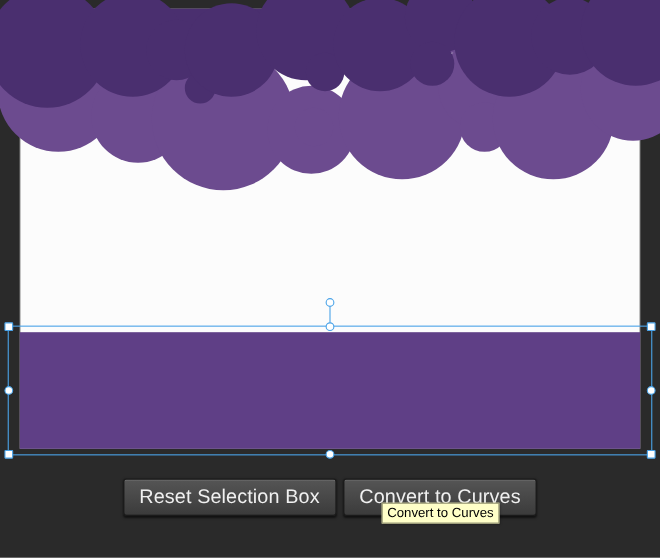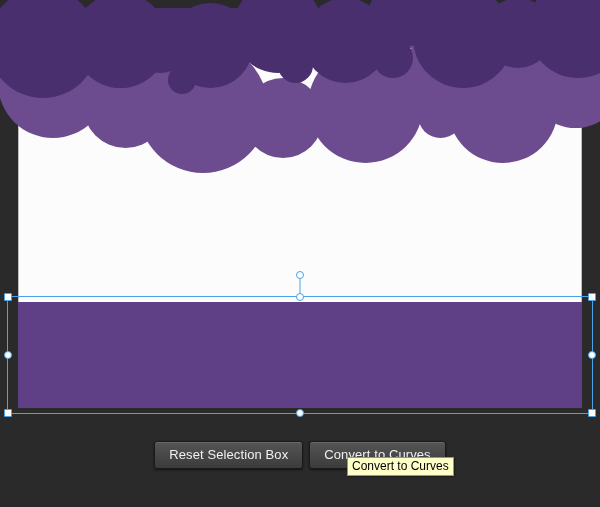--- a/index.html
+++ b/index.html
@@ -94,21 +94,21 @@
     left: 0;
     right: 0;
     bottom: 38px;
     display: flex;
     justify-content: center;
     gap: 6px;
   }
   .btn {
     color: #f0f0f0;
     padding: 5px 14px 6px;
-    font-size: 13px;
+    font-size: 18px;
     border: 1px solid #1a1a1a;
     border-radius: 3px;
     background: linear-gradient(#555, #3b3b3b);
     box-shadow: inset 0 1px 0 rgba(255,255,255,.12), 0 1px 2px rgba(0,0,0,.6);
     cursor: pointer;
     letter-spacing: .1px;
   }
 
   
   .tooltip {

